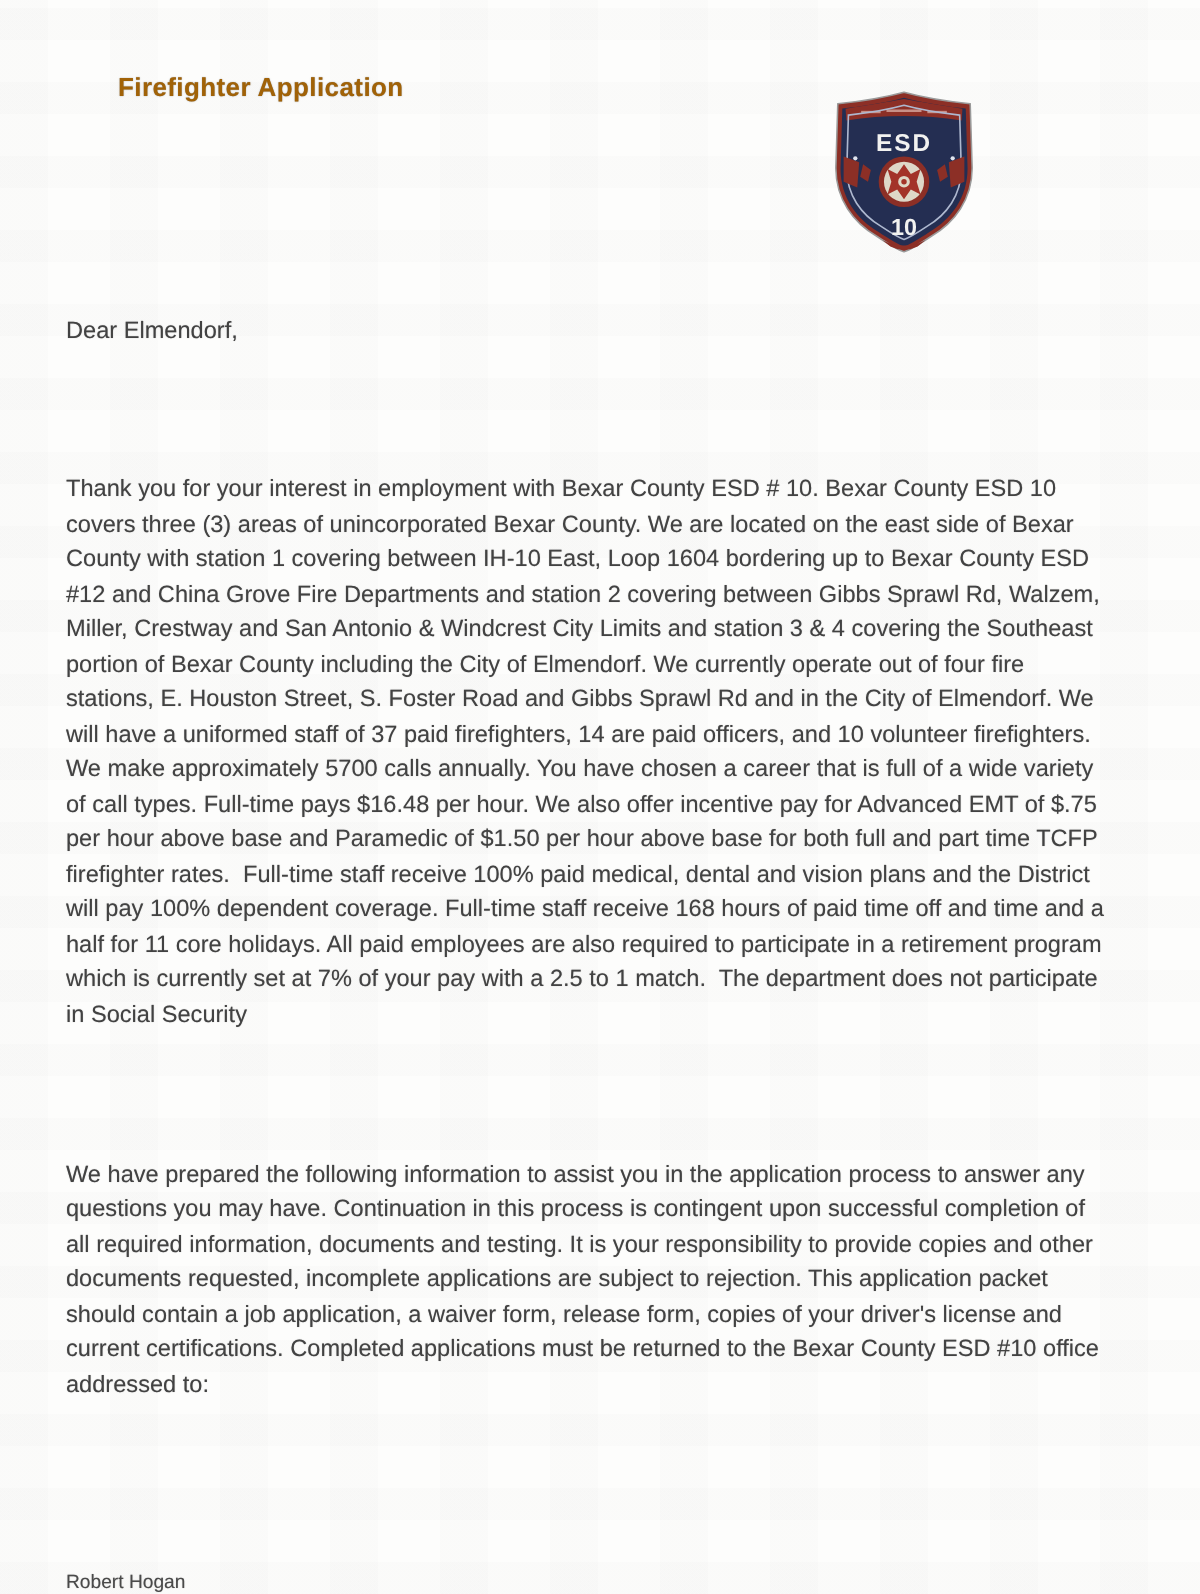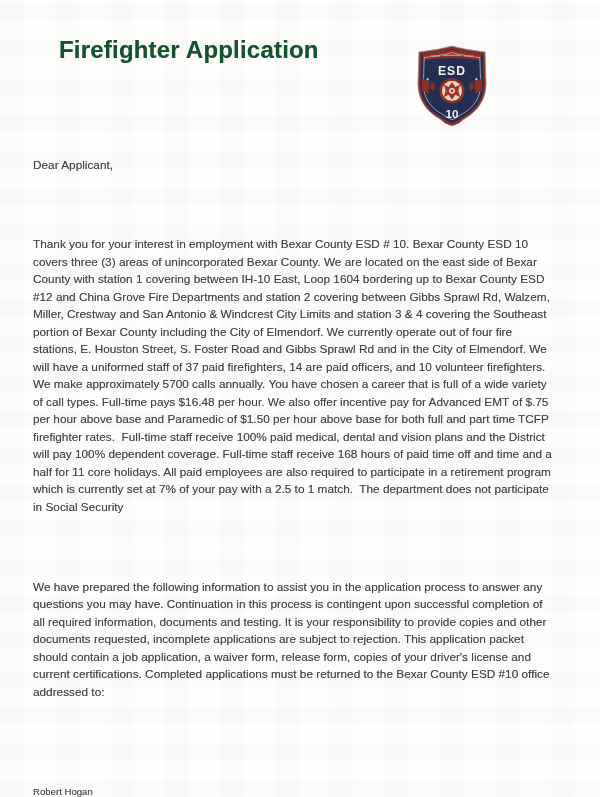--- a/index.html
+++ b/index.html
@@ -20,23 +20,23 @@
     position: absolute; inset: 0;
     background-image:
       repeating-linear-gradient(0deg, rgba(120,120,120,0.02) 0 16px, rgba(0,0,0,0) 16px 37px),
       repeating-linear-gradient(90deg, rgba(120,120,120,0.018) 0 24px, rgba(0,0,0,0) 24px 55px);
     pointer-events: none;
   }
   .page-title {
     position: absolute;
     left: 59px;
     top: 36px;
-    font-size: 24px;
+    font-size: 13px;
     font-weight: bold;
-    color: #14532d;
+    color: #a16207;
     letter-spacing: 0.2px;
     text-shadow: 0 0 0.6px rgba(40,40,40,0.5);
   }
   .badge {
     position: absolute;
     left: 415px;
     top: 44px;
     width: 74px;
     height: 84px;
   }
@@ -107,21 +107,21 @@
         <circle cx="38" cy="47" r="1.4" fill="#a33329"></circle>
       </g>
 
       <text x="38" y="74.5" text-anchor="middle" fill="#f2f2f0" font-family="Liberation Sans, sans-serif" font-size="12" font-weight="bold">10</text>
 
       <path d="M27,77 Q38,82.5 49,77 L45,80.3 Q38,83.8 31,80.3 Z" fill="#8c2f26"></path>
     </svg>
   </div>
 
   <div class="letter">
-    <p class="salutation">Dear Applicant,</p>
+    <p class="salutation">Dear Elmendorf,</p>
 
     <p class="para-intro">Thank you for your interest in employment with Bexar County ESD # 10. Bexar County ESD 10 covers three (3) areas of unincorporated Bexar County. We are located on the east side of Bexar County with station 1 covering between IH-10 East, Loop 1604 bordering up to Bexar County ESD #12 and China Grove Fire Departments and station 2 covering between Gibbs Sprawl Rd, Walzem, Miller, Crestway and San Antonio &amp; Windcrest City Limits and station 3 &amp; 4 covering the Southeast portion of Bexar County including the City of Elmendorf. We currently operate out of four fire stations, E. Houston Street, S. Foster Road and Gibbs Sprawl Rd and in the City of Elmendorf. We will have a uniformed staff of 37 paid firefighters, 14 are paid officers, and 10 volunteer firefighters. We make approximately 5700 calls annually. You have chosen a career that is full of a wide variety of call types. Full-time pays $16.48 per hour. We also offer incentive pay for Advanced EMT of $.75 per hour above base and Paramedic of $1.50 per hour above base for both full and part time TCFP firefighter rates.  Full-time staff receive 100% paid medical, dental and vision plans and the District will pay 100% dependent coverage. Full-time staff receive 168 hours of paid time off and time and a half for 11 core holidays. All paid employees are also required to participate in a retirement program which is currently set at 7% of your pay with a 2.5 to 1 match.  The department does not participate in Social Security</p>
 
     <p class="para-process">We have prepared the following information to assist you in the application process to answer any questions you may have. Continuation in this process is contingent upon successful completion of all required information, documents and testing. It is your responsibility to provide copies and other documents requested, incomplete applications are subject to rejection. This application packet should contain a job application, a waiver form, release form, copies of your driver's license and current certifications. Completed applications must be returned to the Bexar County ESD #10 office addressed to:</p>
 
     <div class="mailing-address">
       <span class="addr-line">Robert Hogan</span>
       
       
       

